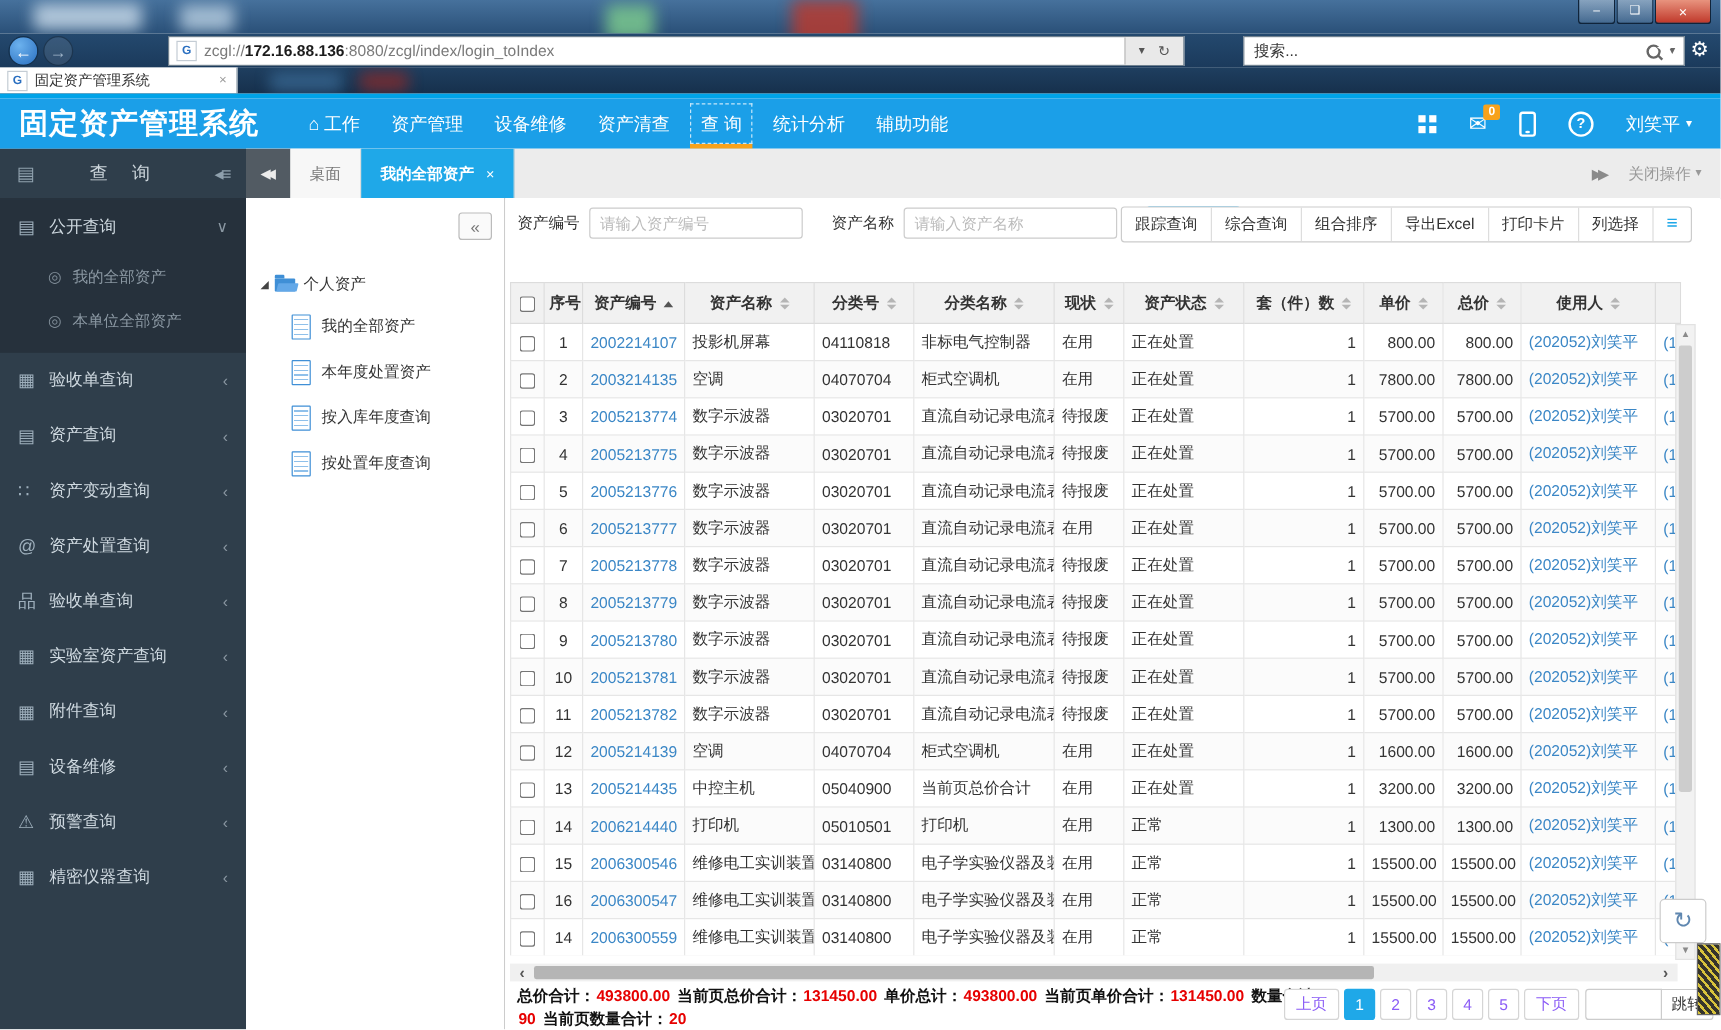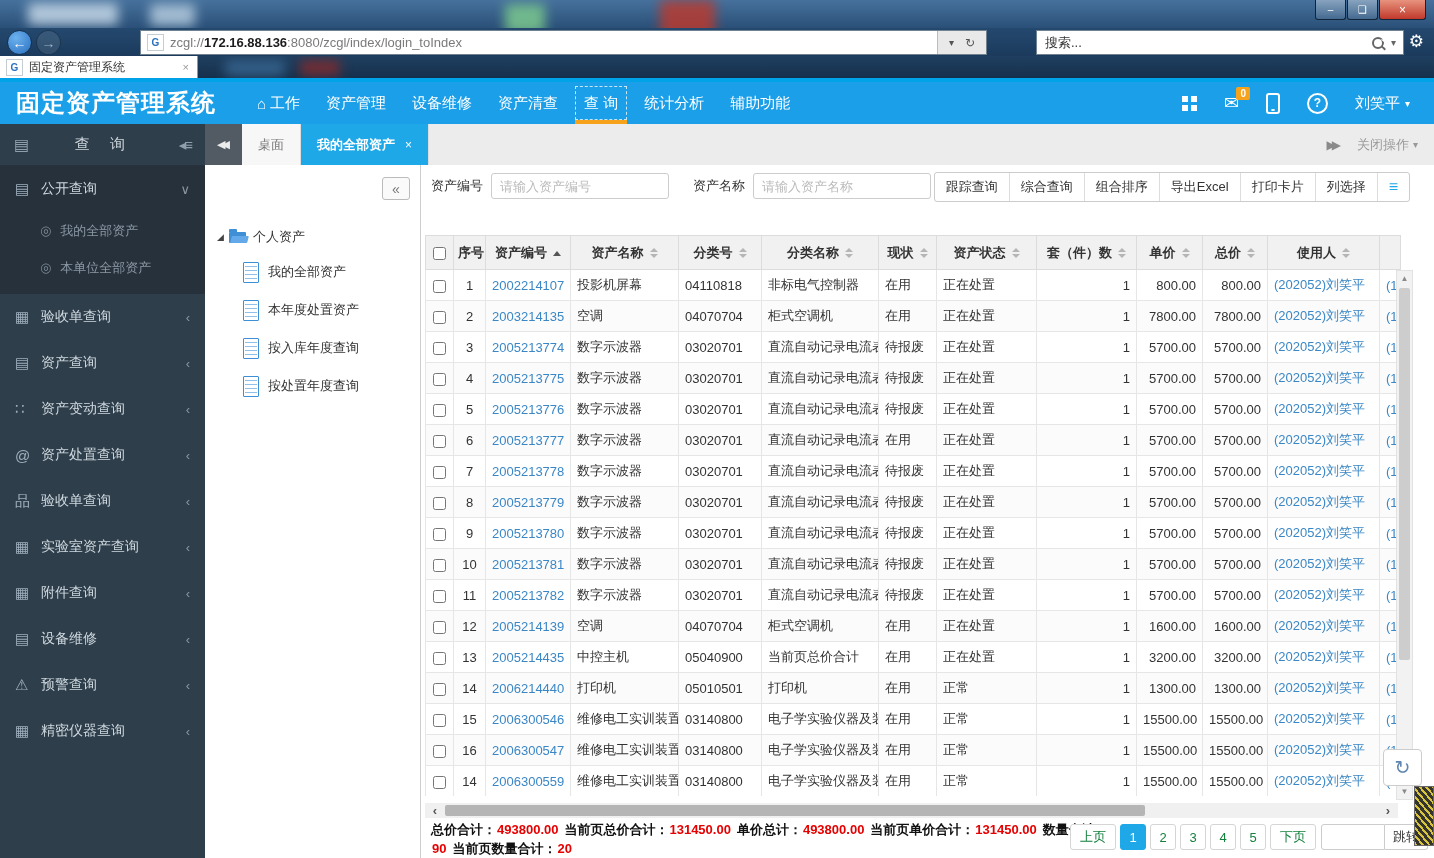--- a/index.html
+++ b/index.html
@@ -126,21 +126,21 @@
   .refresh-btn{position:absolute;right:12px;bottom:72px;width:37px;height:35px;background:#fff;border:1px solid #ccc;border-radius:4px;color:#5f87b0;font-size:19px;display:flex;align-items:center;justify-content:center;z-index:5;cursor:pointer;}
   .hscroll{position:absolute;left:4px;right:36px;bottom:40px;height:15px;background:#f0f0f0;display:flex;align-items:center;}
   .hs-left{width:20px;text-align:center;color:#555;font-size:13px;font-weight:bold;line-height:15px;cursor:pointer;}
   .hs-thumb{height:11px;background:#b5b5b5;border-radius:2px;width:700px;cursor:pointer;}
   .hs-right{margin-left:auto;width:20px;text-align:center;color:#555;font-size:13px;font-weight:bold;cursor:pointer;}
 
   .tfoot{position:absolute;left:0;right:0;bottom:0;height:40px;background:#fff;}
   .totals{position:absolute;left:10px;top:2px;width:678px;font-size:13px;line-height:19px;font-weight:bold;color:#111;}
   .t-val{color:#e60000;margin:0 6px 0 1px;}
   .pager{position:absolute;right:118px;top:6px;display:flex;gap:4px;}
-  .pbtn{min-width:26px;height:26px;box-sizing:border-box;border:1px solid #d5d5d5;border-radius:3px;background:#fff;color:#15803d;display:flex;align-items:center;justify-content:center;font-size:13px;padding:0 9px;cursor:pointer;}
+  .pbtn{min-width:26px;height:26px;box-sizing:border-box;border:1px solid #d5d5d5;border-radius:3px;background:#fff;color:#8b5cf6;display:flex;align-items:center;justify-content:center;font-size:13px;padding:0 9px;cursor:pointer;}
   .pbtn.num{padding:0;}
   .pbtn.act{background:#1fa8e8;border-color:#1fa8e8;color:#fff;}
   .jump{position:absolute;right:6px;top:6px;display:flex;height:26px;}
   .jump-input{width:64px;height:26px;box-sizing:border-box;border:1px solid #ccc;border-radius:3px 0 0 3px;font-family:inherit;padding:0 6px;}
   .jump-btn{height:26px;box-sizing:border-box;border:1px solid #ccc;border-left:none;background:#fff;padding:0 8px;font-size:13px;color:#333;display:flex;align-items:center;border-radius:0 3px 3px 0;cursor:pointer;}
   .corner{position:absolute;right:0;bottom:12px;width:20px;height:60px;background:repeating-linear-gradient(50deg,#d8c33c 0 2px,#35342c 2px 5px);border:1px solid #666;box-sizing:border-box;z-index:9;}
 </style>
 </head>
 <body>
 

